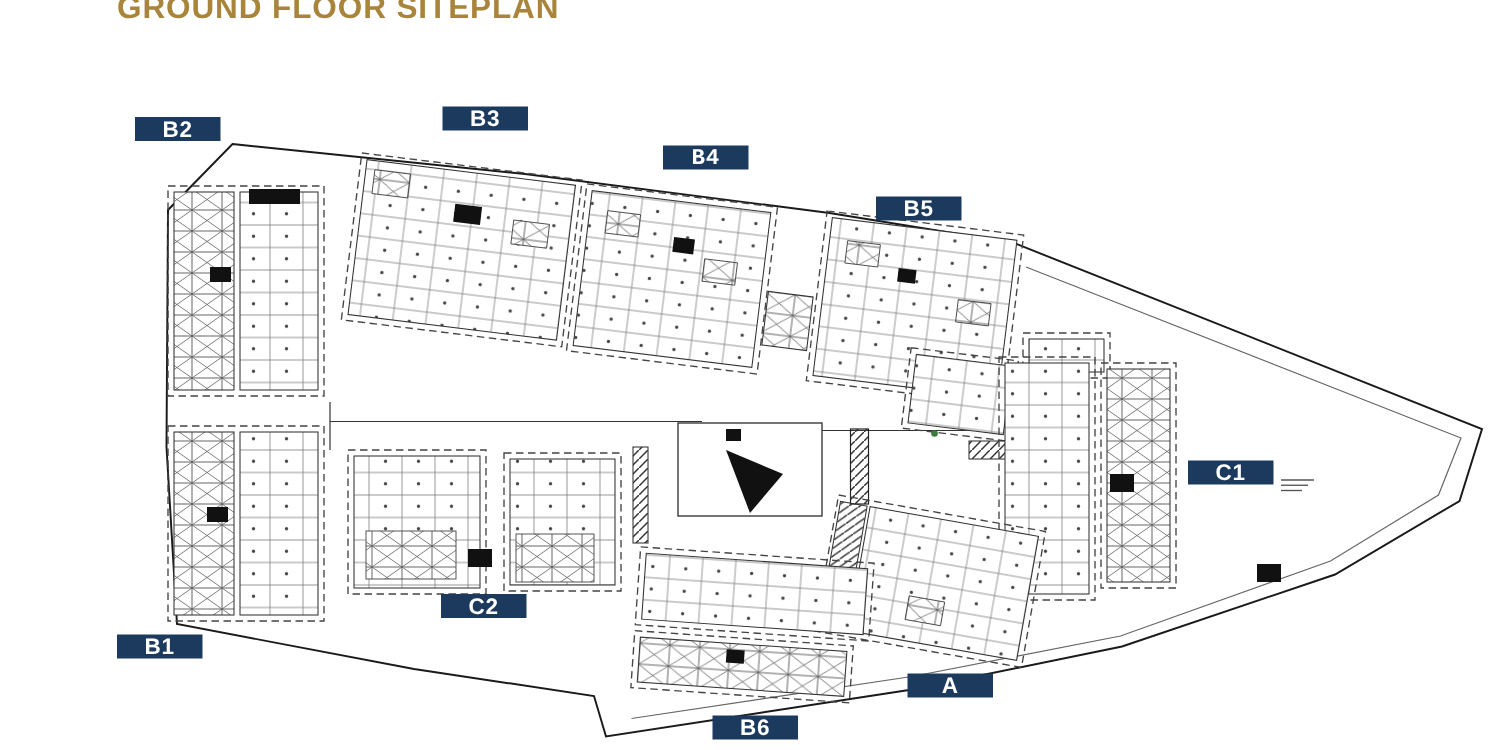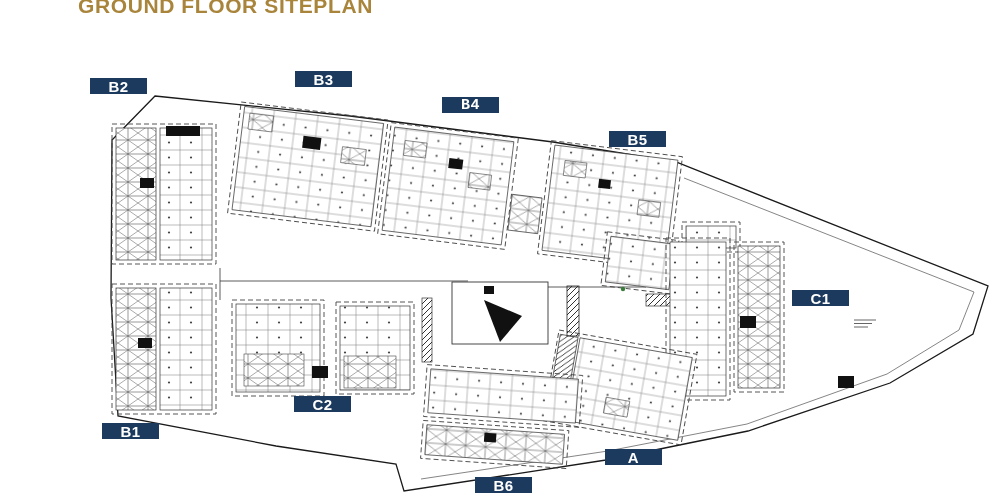--- a/index.html
+++ b/index.html
@@ -18,23 +18,23 @@
     position:absolute;width:57px;height:16px;
     background:#1c3a5e;color:#ffffff;
     display:flex;align-items:center;justify-content:center;
     font-weight:700;font-size:15px;letter-spacing:.5px;
     box-sizing:border-box;cursor:pointer;
   }
   
   .pos-b2{left:42px;top:78px;}
   .pos-b3{left:247px;top:71px;}
   .pos-b4{left:394px;top:97px;font-family:Liberation Mono, monospace;}
-  .pos-b5{left:561px;top:131px;text-align:right;}
-  .pos-c1{left:744px;top:290px;text-align:center;}
-  .pos-b1{left:54px;top:423px;}
+  .pos-b5{left:536px;top:131px;text-align:right;}
+  .pos-c1{left:744px;top:307px;text-align:center;}
+  .pos-b1{left:30px;top:423px;}
   .pos-c2{left:246px;top:396px;}
   .pos-a {left:557px;top:449px;}
   .pos-b6{left:427px;top:477px;}
   .dash{fill:none;stroke:#444;stroke-width:.9;stroke-dasharray:5 3;}
   .solidblk{fill:#111;stroke:none;}
 </style>
 </head>
 <body>
 
 <div class="stage">

